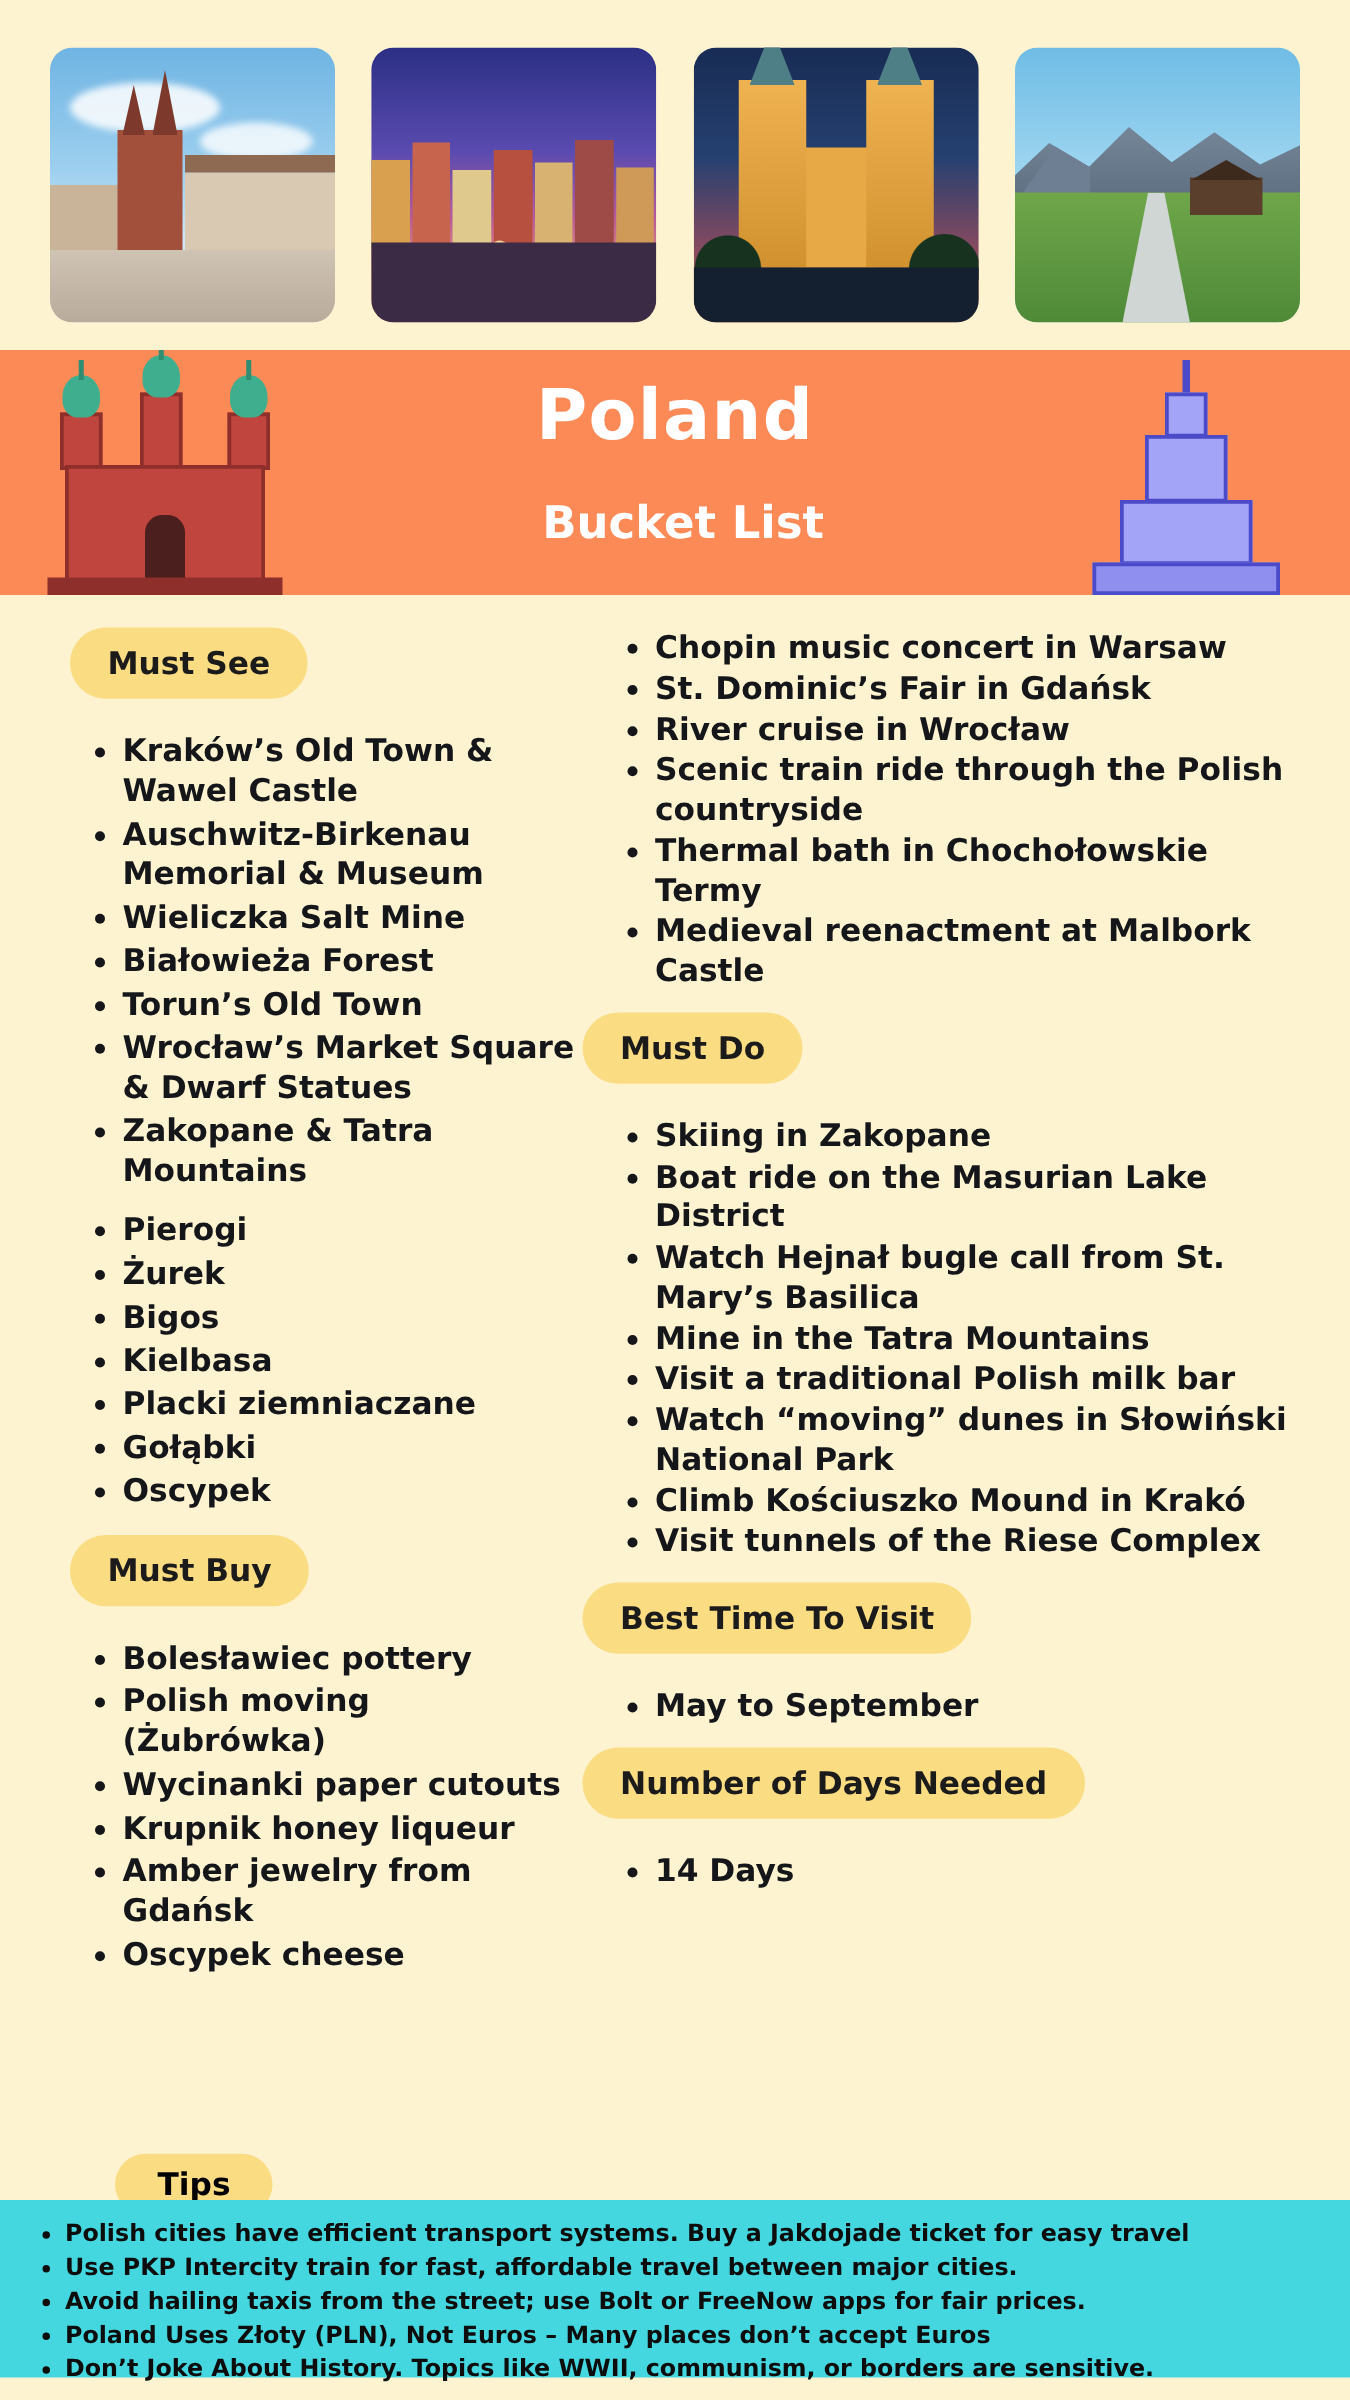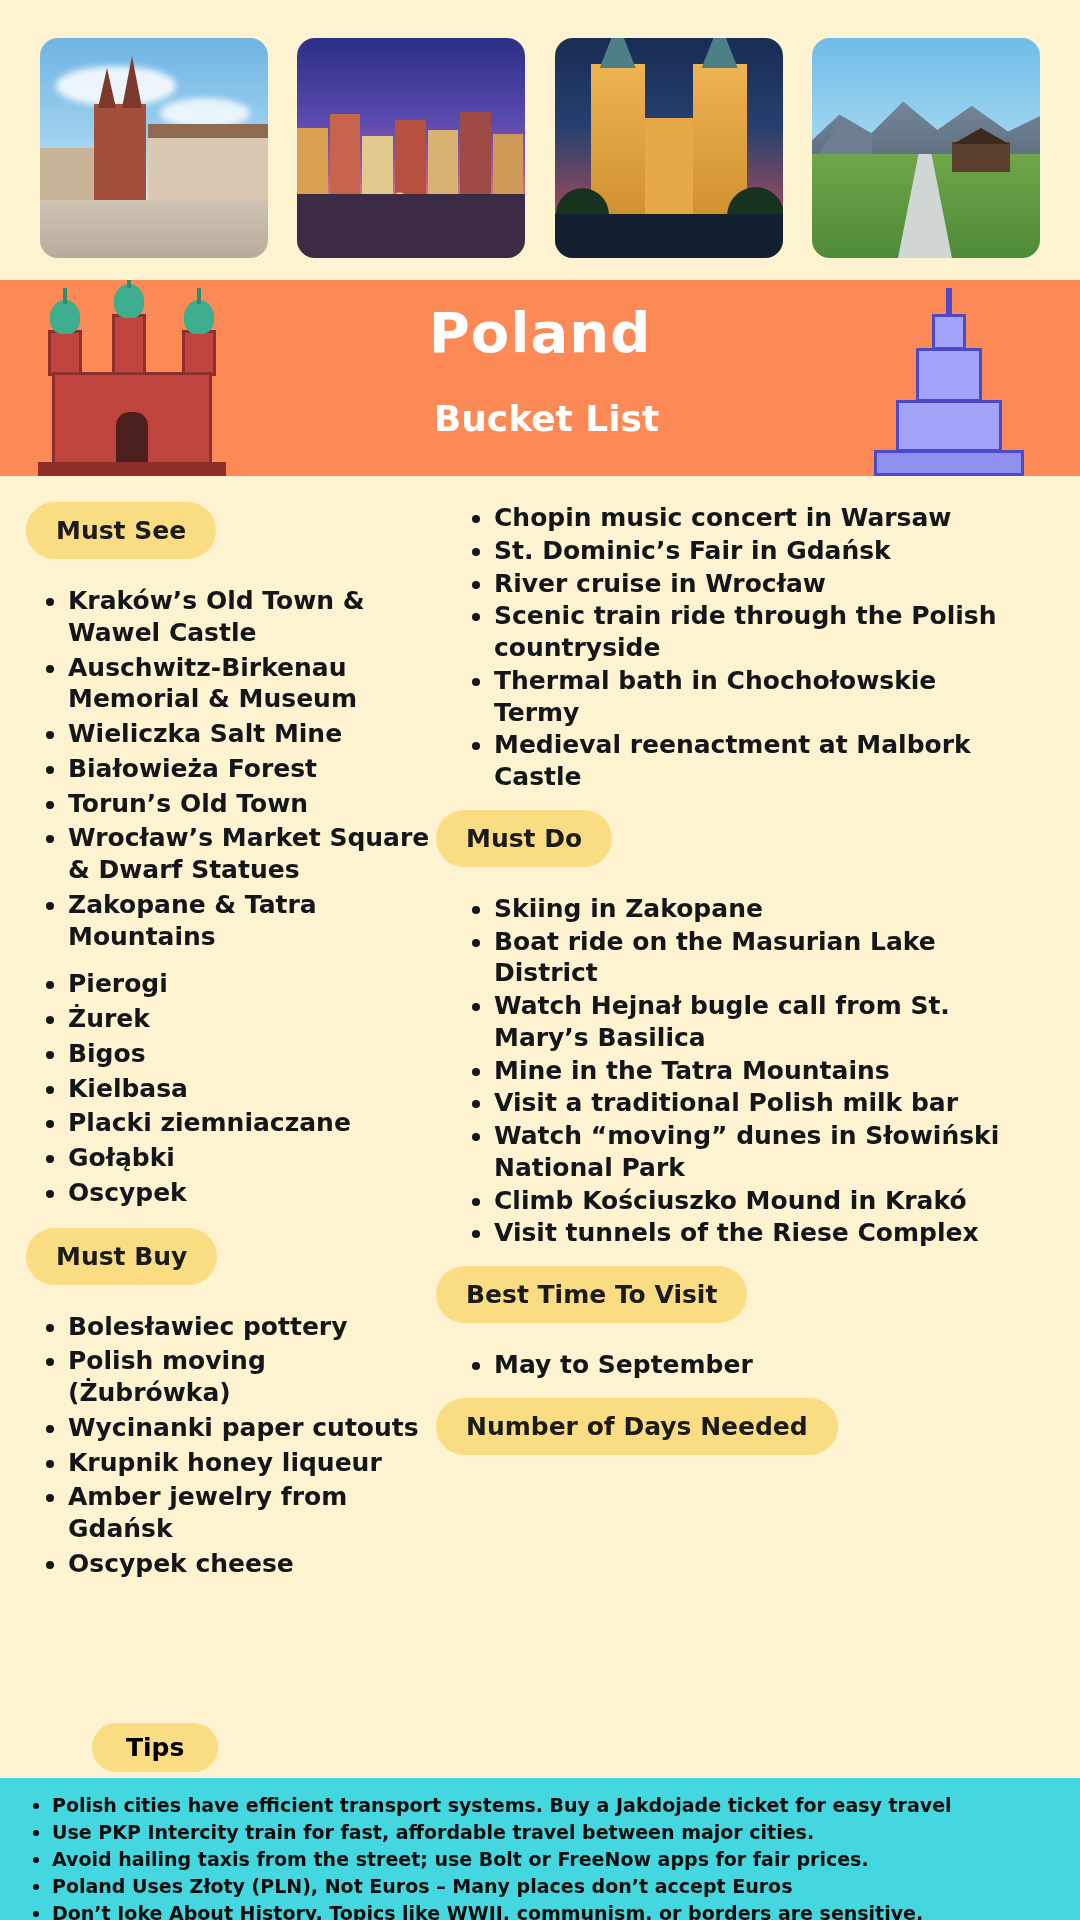--- a/index.html
+++ b/index.html
@@ -132,21 +132,21 @@
   .palace { position:absolute; right: 56px; bottom: 0; width: 150px; height: 188px; }
   .palace .p-base { position:absolute; bottom:0; left:0; width:150px; height:26px; background:#8f8ff0; border:3px solid #4b4bc9; }
   .palace .p-mid { position:absolute; bottom:24px; left:22px; width:106px; height:52px; background:#a3a3f7; border:3px solid #4b4bc9; }
   .palace .p-up { position:absolute; bottom:74px; left:42px; width:66px; height:54px; background:#a3a3f7; border:3px solid #4b4bc9; }
   .palace .p-top { position:absolute; bottom:126px; left:58px; width:34px; height:36px; background:#a3a3f7; border:3px solid #4b4bc9; }
   .palace .p-spire { position:absolute; bottom:160px; left:72px; width:6px; height:28px; background:#4b4bc9; }
 
   
   .content {
     display: flex;
-    padding: 10px 30px 0 16px;
+    padding: 10px 30px 0 46px;
     gap: 0;
   }
   .col-left { width: 420px; }
   .col-right { width: 584px; }
 
   .pill {
     display: inline-block;
     background: #fadc82;
     border-radius: 34px;
     padding: 14px 30px;
@@ -185,21 +185,21 @@
     display: inline-block;
     background: #fadc82;
     border-radius: 30px;
     padding: 10px 34px;
     font-size: 25px;
     font-weight: bold;
     margin-left: 92px;
   }
   .tips {
     position: absolute;
-    left: 0; right: 0; bottom: 0;
+    left: 0; right: 0; bottom: 18px;
     background: #45d7e0;
     padding: 14px 18px 10px 18px;
     height: 142px;
   }
   .tips ul {
     list-style: disc;
     padding-left: 34px;
     margin: 0;
   }
   .tips li {
@@ -340,20 +340,23 @@
         <li>Climb Kościuszko Mound in Krakó</li>
         <li>Visit tunnels of the Riese Complex</li>
       </ul>
 
       <div class="pill">Best Time To Visit</div>
       <ul class="bullets">
         <li>May to September</li>
       </ul>
 
       <div class="pill">Number of Days Needed</div>
+      <ul class="bullets">
+        <li>14 Days</li>
+      </ul>
 
     </div>
   </div>
 
   <div class="tips-pill-wrap">
     <span class="tips-pill">Tips</span>
   </div>
 
   <div class="tips">
     <ul>

